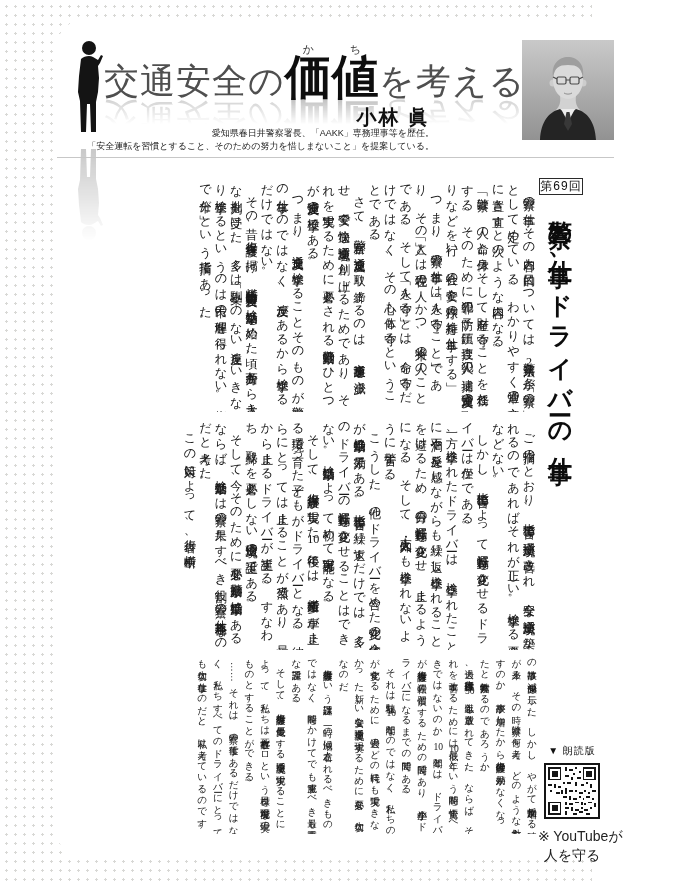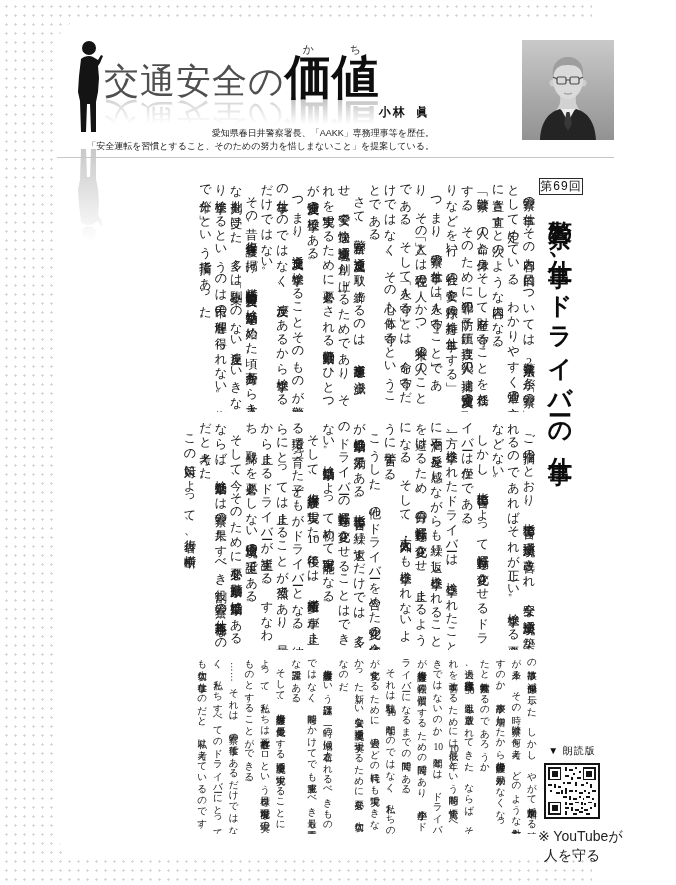--- a/index.html
+++ b/index.html
@@ -13,22 +13,22 @@
   .card{position:absolute;left:57px;top:20px;width:557px;height:838px;background:#fff;border-radius:26px;}
   
   .silhouette{position:absolute;left:70px;top:40px;width:36px;height:100px;
     -webkit-box-reflect:below 1px linear-gradient(rgba(0,0,0,0), rgba(0,0,0,0.25));}
   .main-title{position:absolute;left:104px;top:40px;display:flex;align-items:baseline;line-height:1;
     white-space:nowrap;
     -webkit-box-reflect:below -4px linear-gradient(rgba(0,0,0,0) 55%, rgba(0,0,0,0.28));}
   .t-normal{font-size:35px;color:#4f4f4f;letter-spacing:1px;padding-top:24px;display:inline-block;}
   ruby.t-big{font-size:47px;color:#0e0e0e;font-weight:600;ruby-align:center;}
   ruby.t-big rt{font-size:11px;font-weight:400;color:#333;text-align:center;letter-spacing:0;}
-  .author{position:absolute;right:162px;top:104px;font-family:Liberation Mono, monospace;
-    font-weight:bold;font-size:12px;color:#111;letter-spacing:2px;}
+  .author{position:absolute;right:162px;top:104px;font-family:Liberation Sans, sans-serif;
+    font-weight:bold;font-size:20px;color:#111;letter-spacing:2px;}
   .byline{position:absolute;right:158px;top:127px;text-align:right;
     font-family:Liberation Sans, sans-serif;font-size:9px;line-height:1.4;color:#222;}
   .photo{position:absolute;left:522px;top:40px;width:92px;height:100px;overflow:hidden;background:#b5b5b5;}
   .header-rule{position:absolute;left:57px;top:157px;width:557px;height:1px;background:#c7c7c7;}
   
   .series-badge{position:absolute;left:539px;top:178px;width:44px;height:17px;border:1px solid #2a2a2a;
     font-family:"Liberation Sans","DejaVu Sans",sans-serif;font-size:12px;color:#111;
     display:flex;align-items:center;justify-content:center;box-sizing:border-box;letter-spacing:1px;}
   .series-title{position:absolute;left:545px;top:202px;height:392px;writing-mode:vertical-rl;
     font-family:"Liberation Sans","DejaVu Sans",sans-serif;font-weight:bold;font-size:24px;
@@ -60,20 +60,21 @@
     <svg viewBox="0 0 36 100" width="36" height="100" xmlns="http://www.w3.org/2000/svg">
       <circle cx="19" cy="8" r="7" fill="#141414"></circle>
       <path fill="#141414" d="M11 19c3-3 9-4 12-2l5 3 3-5 2 1-3 7-2 3 1 12-1 14-2 10 0 30h-5l-1-28h-3l-1 28h-5l-1-31-2-9 1-16z"></path>
     </svg>
   </div>
 
   <div class="main-title">
     <span class="t-normal">交通安全の</span>
       <ruby class="t-big"><span>価</span><rt>か</rt></ruby>
       <ruby class="t-big"><span>値</span><rt>ち</rt></ruby>
+      <span class="t-normal">を考える</span>
   </div>
 
   <div class="author">小林 眞</div>
   <div class="byline">
     <div>愛知県春日井警察署長、「AAKK」専務理事等を歴任。</div>
     <div>「安全運転を習慣とすること、そのための努力を惜しまないこと」を提案している。</div>
   </div>
 
   <div class="photo">
     <svg viewBox="0 0 92 100" width="92" height="100" xmlns="http://www.w3.org/2000/svg">

